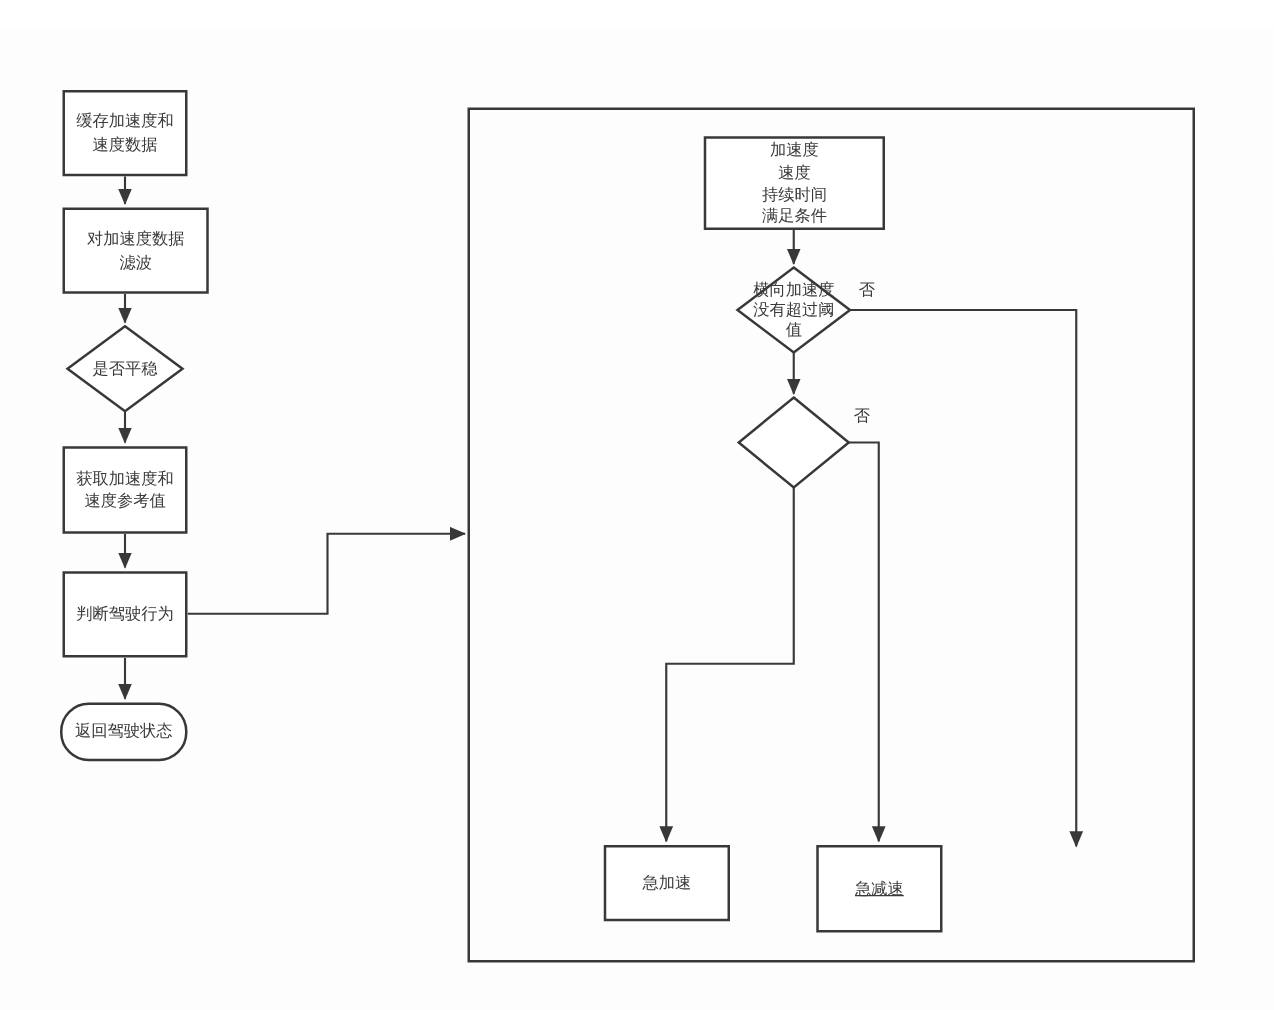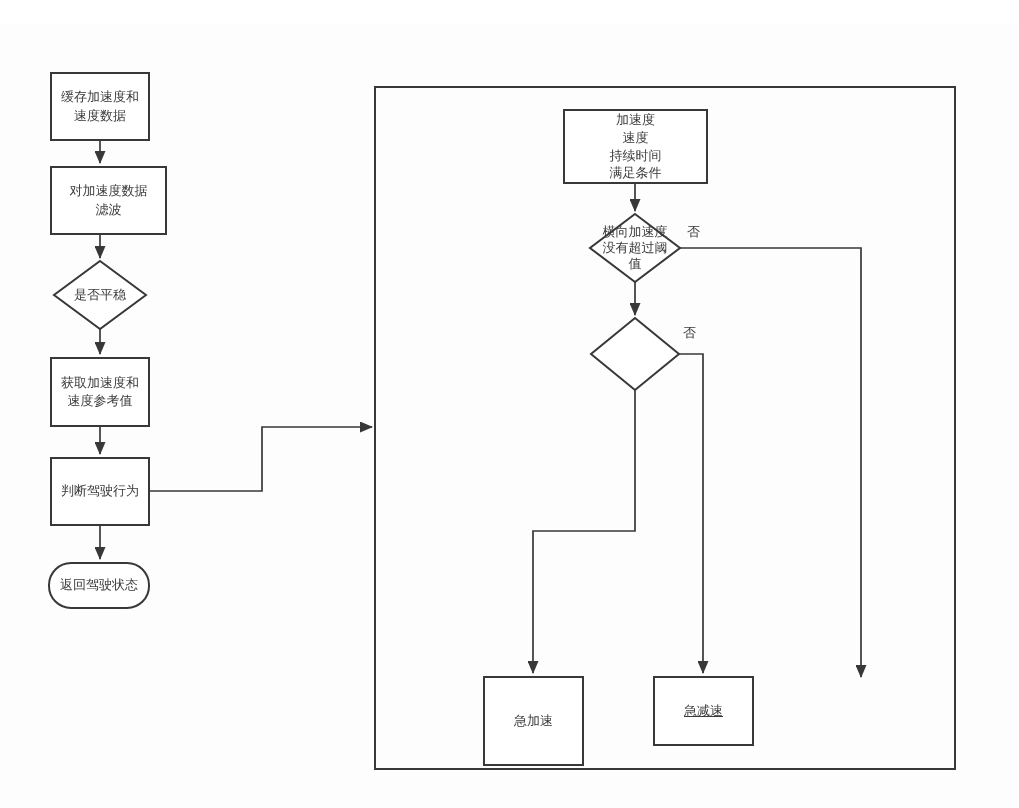--- a/index.html
+++ b/index.html
@@ -99,21 +99,21 @@
   <div class="node multi4" style="left:563px; top:85px; width:145px; height:75px;">加速度
 速度
 持续时间
 满足条件</div>
 
   <div class="node plain" style="left:590px; top:191px; width:90px; height:66px;">横向加速度
 没有超过阈
 值</div>
 
 
-  <div class="node" style="left:483px; top:652px; width:101px; height:90px;">急加速</div>
+  <div class="node" style="left:483px; top:652px; width:101px; height:61px;">急加速</div>
 
   <div class="node" style="left:653px; top:652px; width:101px; height:70px;text-decoration:underline;">急减速</div>
 
 
   <div class="edge-label" style="left:687px; top:201px;">否</div>
 
   <div class="edge-label" style="left:683px; top:302px;">否</div>
 
 </div>
 

